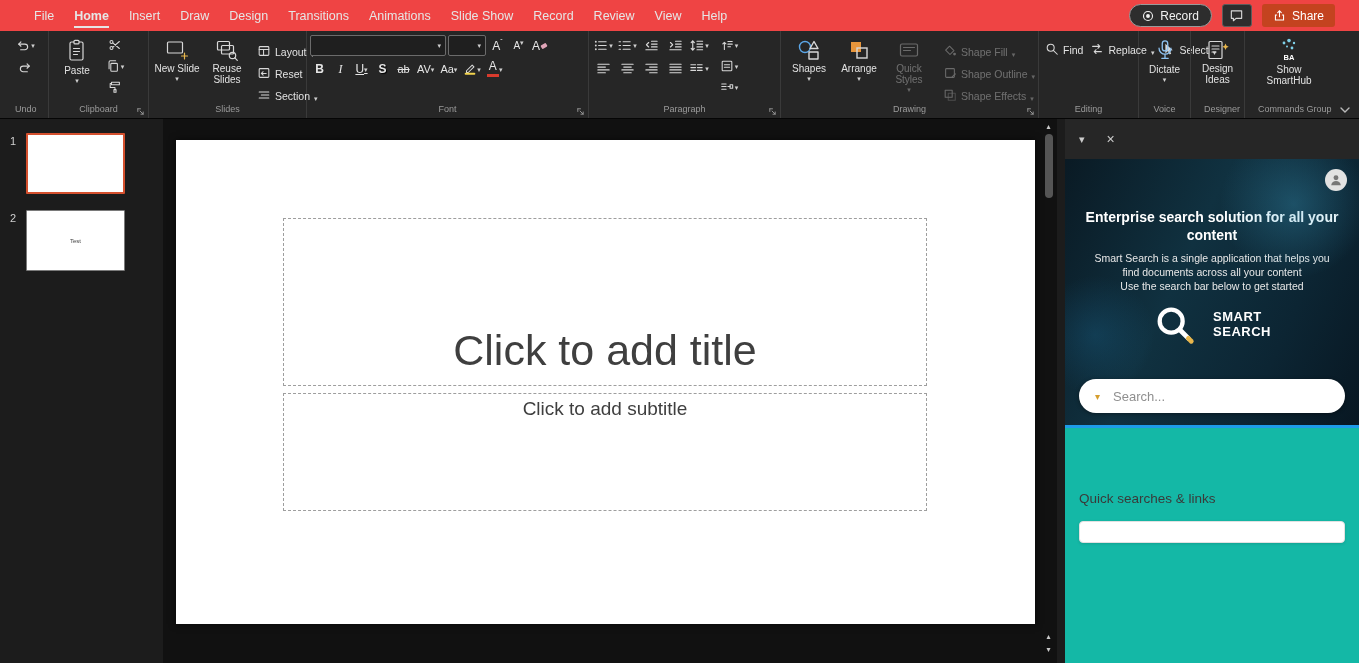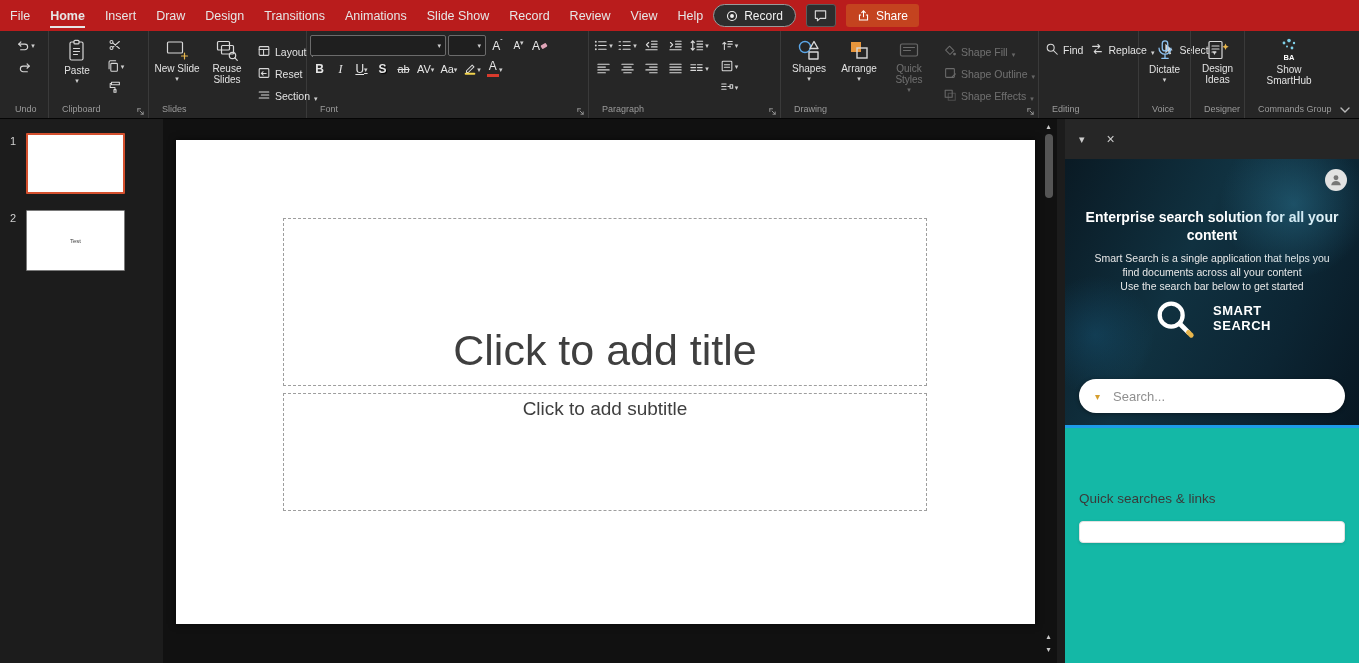--- a/index.html
+++ b/index.html
@@ -1,34 +1,34 @@
 <!DOCTYPE html>
 <html><head>
 <meta charset="utf-8">
 <style>
 *{margin:0;padding:0;box-sizing:border-box}
 html,body{width:1359px;height:663px;overflow:hidden;background:#141414;font-family:"Liberation Sans",sans-serif}
 .app{width:1359px;height:663px;display:flex;flex-direction:column}
 
 
-.menubar{flex:0 0 31px;height:31px;background:#b91c1c;display:flex;align-items:center;padding:0 0}
+.menubar{flex:0 0 31px;height:31px;background:#ef4444;display:flex;align-items:center;justify-content:space-between;padding:0 24px}
 .menu-items{display:flex;align-items:center;height:100%}
 .menu-item{color:#e6e6e6;font-size:12.5px;padding:0 10px;height:100%;display:flex;align-items:center;position:relative;cursor:default;white-space:nowrap}
 .menu-item.active{font-weight:700}
 .menu-item.active::after{content:"";position:absolute;left:10px;right:10px;bottom:3px;height:2px;background:#e6e6e6}
 .menu-right{display:flex;align-items:center;gap:10px}
 .record-btn{display:flex;align-items:center;gap:6px;border:1px solid #9a9a9a;border-radius:12px;height:23px;padding:0 12px;color:#f0f0f0;font-size:12px;background:#2d2d2d}
 .comment-btn{width:30px;height:23px;border:1px solid #5c5c5c;border-radius:3px;display:flex;align-items:center;justify-content:center;background:#2d2d2d}
 .share-btn{display:flex;align-items:center;gap:6px;height:23px;padding:0 11px;border-radius:3px;background:#C4431F;color:#fff;font-size:12px;border:none}
 
 
 .ribbon{flex:0 0 88px;background:#262626;display:flex;padding:0 2px;border-bottom:1px solid #050505;position:relative}
 .rgroup{display:flex;flex-direction:column;border-right:1px solid #3a3a3a;padding:4px 3px 0;flex:0 0 auto}
 .rg-body{flex:1;display:flex;align-items:flex-start}
-.rg-label{height:15px;font-size:9px;color:#9b9b9b;text-align:left;line-height:12px;white-space:nowrap;position:relative;padding:0 10px}
+.rg-label{height:15px;font-size:9px;color:#9b9b9b;text-align:center;line-height:12px;white-space:nowrap;position:relative;padding:0 10px}
 .launcher{position:absolute;right:0;bottom:2px}
 .ic{stroke:#d8d8d8;fill:none;stroke-width:1.2;stroke-linecap:round;stroke-linejoin:round}
 .bigbtn{display:flex;flex-direction:column;align-items:center;gap:1px;padding:3px 2px 0;color:#e2e2e2;font-size:10px;text-align:center;line-height:11px;border-radius:3px;cursor:default}
 .bigbtn .lbl{width:46px;white-space:normal}
 .smallbtn{min-width:22px;height:20px;display:flex;align-items:center;justify-content:center;border-radius:2px;color:#e2e2e2;gap:1px;cursor:default}
 .mini-col{display:flex;flex-direction:column;gap:1px;margin-left:2px}
 .mini-row{display:flex;align-items:flex-end;gap:4px;height:21px;color:#e2e2e2;font-size:10.5px;padding:0 3px;border-radius:2px;white-space:nowrap;cursor:default}
 .chev{font-size:7px;color:#cfcfcf;line-height:7px}
 .disabled{opacity:.38}
 .combo{height:21px;background:#1f1f1f;border:1px solid #6b6b6b;border-radius:2px;display:flex;align-items:center;justify-content:flex-end;padding:0 4px}
@@ -66,21 +66,21 @@
 .sh-header{flex:0 0 40px;background:#262626;display:flex;align-items:center;padding:0 14px}
 .sh-title{color:#B9A15C;font-size:15px;flex:1}
 .sh-menu-chevron{color:#ccc;font-size:11px;margin-right:22px}
 .sh-close{color:#ccc;font-size:14px}
 .sh-hero{flex:0 0 269px;position:relative;background:linear-gradient(115deg,#0a1a24 0%,#103140 40%,#0c2533 72%,#081722 100%);border-bottom:3px solid #1E9BE9;color:#fff;overflow:hidden}
 .glow1{position:absolute;width:150px;height:150px;border-radius:50%;background:radial-gradient(circle,rgba(64,170,210,.30),transparent 70%);top:-30px;right:-10px}
 .glow2{position:absolute;width:120px;height:120px;border-radius:50%;background:radial-gradient(circle,rgba(30,120,170,.25),transparent 70%);bottom:30px;left:-30px}
 .sh-avatar{position:absolute;top:10px;right:12px;width:22px;height:22px;border-radius:50%;background:#e2e2e2;display:flex;align-items:center;justify-content:center}
 .sh-heading{margin-top:50px;padding:0 20px;font-size:14px;font-weight:700;text-align:center;line-height:1.25}
 .sh-body{margin-top:7px;font-size:10.5px;line-height:1.35;color:#e8e8e8;text-align:center}
-.sh-logo{margin-top:3px;display:flex;justify-content:center;align-items:center;gap:16px}
+.sh-logo{margin-top:9px;display:flex;justify-content:center;align-items:center;gap:16px}
 .sh-logo-text{font-size:13px;font-weight:700;letter-spacing:.5px;line-height:1.15}
 .sh-search{position:absolute;left:14px;right:14px;bottom:12px;height:34px;background:#fff;border-radius:17px;display:flex;align-items:center;padding:0 10px 0 16px;box-shadow:0 1px 4px rgba(0,0,0,.4)}
 .sh-search-chevron{color:#D59E2E;font-size:10px;margin-right:13px}
 .sh-search input{border:none;outline:none;flex:1;font-size:13px;color:#444;font-family:"Liberation Sans",sans-serif;background:transparent}
 .sh-search input::placeholder{color:#8f8f8f}
 .sh-bodywhite{flex:1;background:#14b8a6;padding:17px 14px}
 .sh-section-title{margin-top:46px;font-size:13.5px;color:#3a3a3a}
 .sh-card{margin-top:30px;border:1px solid #e1e1e1;border-radius:4px;box-shadow:0 1px 3px rgba(0,0,0,.12);padding:13px 12px;display:flex;gap:12px;background:#fff}
 .card-title{font-size:13px;font-weight:700;color:#252525}
 .card-sub{font-size:11px;color:#555;margin-top:3px}

